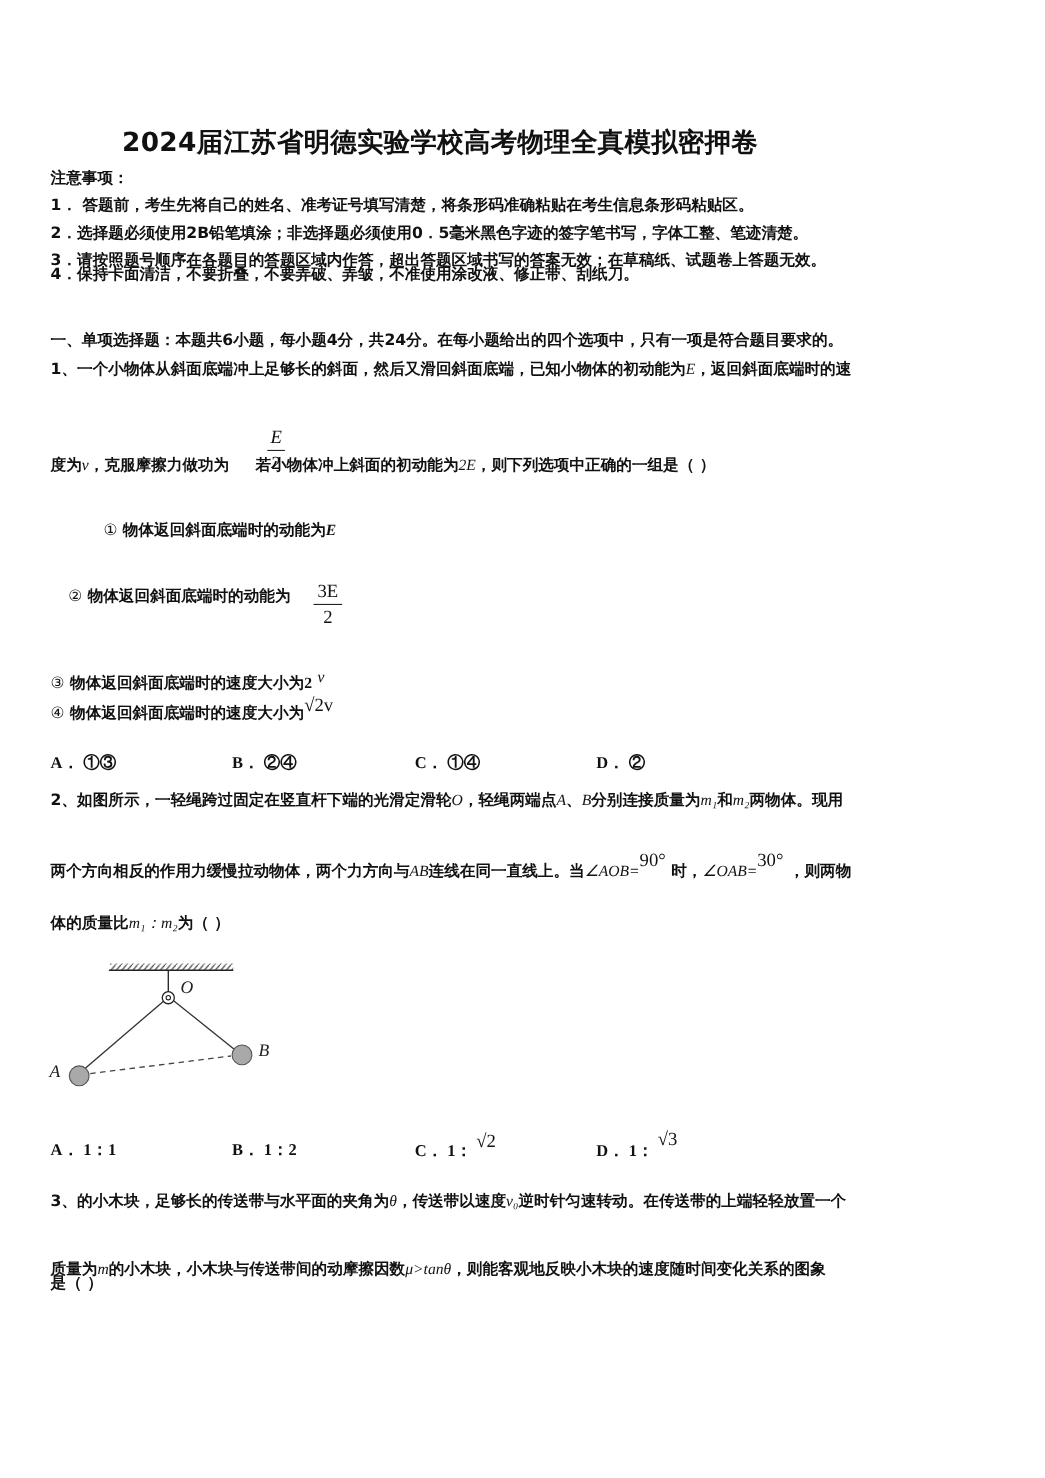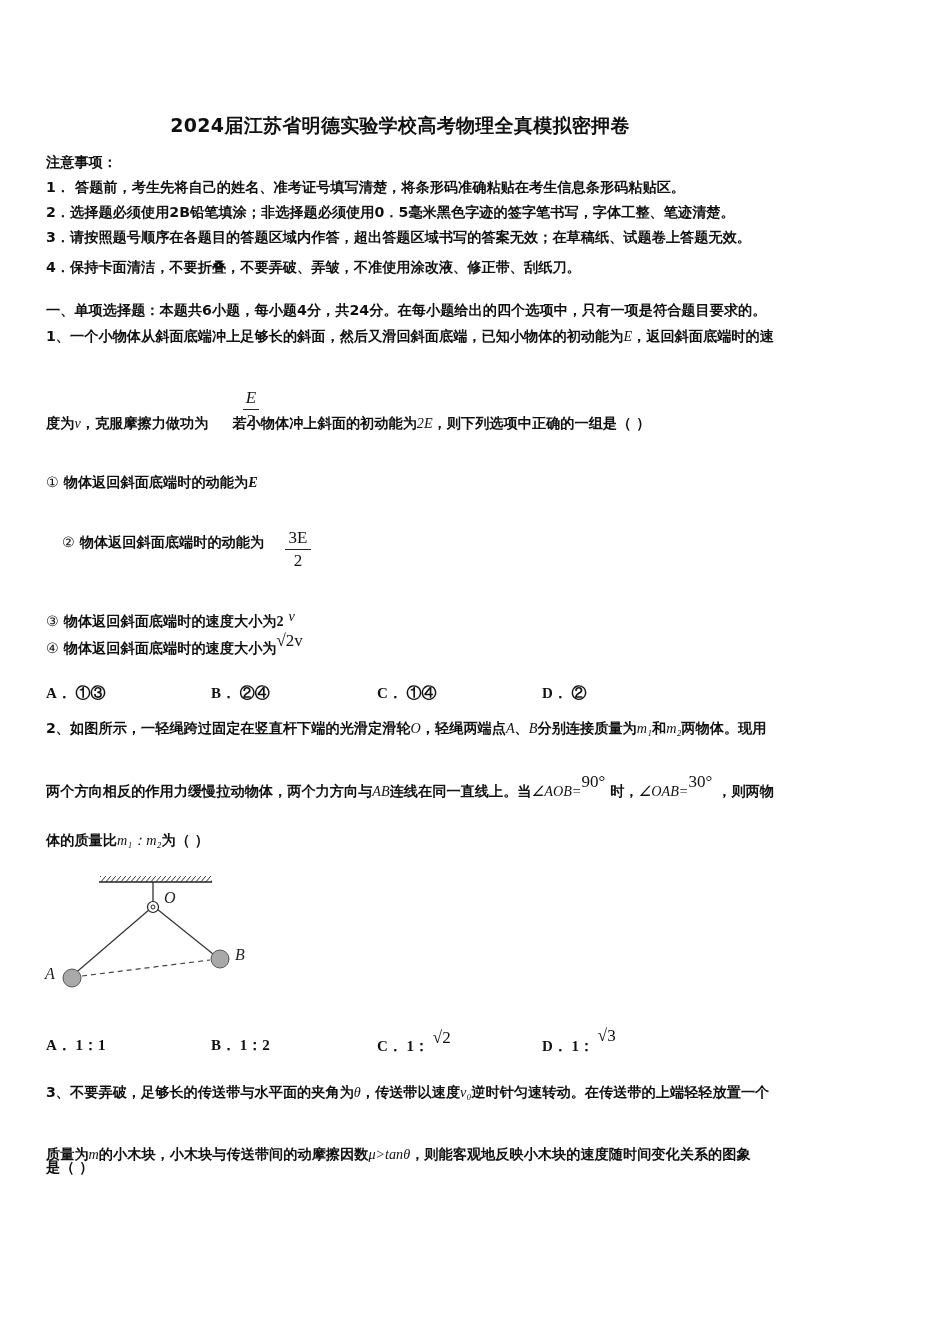--- a/index.html
+++ b/index.html
@@ -1,18 +1,18 @@
 <!DOCTYPE html>
 <html><head>
 <meta charset="utf-8">
 <style>
   html, body { margin: 0; padding: 0; background: #ffffff; }
   body { width: 950px; height: 1344px; position: relative; overflow: hidden; color: #111; font-family: "DejaVu Sans", sans-serif; }
   .abs { position: absolute; white-space: nowrap; }
-  .title { left: 0; width: 800px; top: 113px; text-align: center; font-size: 19px; font-weight: bold; letter-spacing: 0.3px; }
+  .title { left: 0; width: 800px; top: 113px; text-align: center; font-size: 24px; font-weight: bold; letter-spacing: 0.3px; }
   .line { left: 46px; font-size: 14.2px; font-weight: bold; line-height: 20px; }
   .serif-i { font-family: "Liberation Serif", serif; font-style: italic; font-weight: normal; }
   .serif { font-family: "Liberation Serif", serif; font-weight: normal; }
   .serif-b { font-family: "Liberation Serif", serif; font-weight: bold; }
   .frac { position: absolute; font-family: "Liberation Serif", serif; font-size: 17px; font-weight: normal; text-align: center; }
   .frac .num { display: block; line-height: 20px; }
   .frac .bar { display: block; border-top: 1px solid #222; margin: 1px 0; }
   .frac .den { display: block; line-height: 20px; }
   .sup { font-family: "Liberation Serif", serif; font-weight: normal; font-size: 17px; }
   .opt { font-family: "Liberation Serif", serif; font-weight: bold; font-size: 15px; }
@@ -20,38 +20,38 @@
 </style>
 </head>
 <body>
 
 <div class="abs title">2024届江苏省明德实验学校高考物理全真模拟密押卷</div>
 
 <div class="abs line" style="top:152px;">注意事项：</div>
 <div class="abs line" style="top:177px;">1．  答题前，考生先将自己的姓名、准考证号填写清楚，将条形码准确粘贴在考生信息条形码粘贴区。</div>
 <div class="abs line" style="top:202px;">2．选择题必须使用2B铅笔填涂；非选择题必须使用0．5毫米黑色字迹的签字笔书写，字体工整、笔迹清楚。</div>
 <div class="abs line" style="top:227px;">3．请按照题号顺序在各题目的答题区域内作答，超出答题区域书写的答案无效；在草稿纸、试题卷上答题无效。</div>
-<div class="abs line" style="top:257px;">4．保持卡面清洁，不要折叠，不要弄破、弄皱，不准使用涂改液、修正带、刮纸刀。</div>
+<div class="abs line" style="top:240px;">4．保持卡面清洁，不要折叠，不要弄破、弄皱，不准使用涂改液、修正带、刮纸刀。</div>
 
 <div class="abs line" style="top:300px;">一、单项选择题：本题共6小题，每小题4分，共24分。在每小题给出的四个选项中，只有一项是符合题目要求的。</div>
 
 <div class="abs line" style="top:326px;text-align:right;">
   <span>1、</span><span>一个小物体从斜面底端冲上足够长的斜面，然后又滑回斜面底端，已知小物体的初动能为</span><span class="serif-i">E</span><span>，返回斜面底端时的速</span>
 </div>
 
 <div class="abs line" style="top:413px;">
   <span>度为</span><span class="serif-i">v</span><span>，克服摩擦力做功为</span><span style="display:inline-block;width:24px;"></span><span>若小物体冲上斜面的初动能为</span><span class="serif-i">2E</span><span>，则下列选项中正确的一组是（    ）</span>
 </div>
 <div class="frac" style="left:243px; top:388px; width:16px;">
   <span class="num serif-i">E</span>
   <span class="bar"></span>
   <span class="den">2</span>
 </div>
 
-<div class="abs line" style="top:472px;">
+<div class="abs line" style="top:472px;margin-left:48px;">
   <span class="serif">①</span> <span>物体返回斜面底端时的动能为</span><span class="serif-b" style="font-style:italic;">E</span>
 </div>
 
 <div class="abs line" style="top:532px;margin-left:16px;">
   <span class="serif">②</span> <span>物体返回斜面底端时的动能为</span>
 </div>
 <div class="frac" style="left:285px; top:528px; width:26px;">
   <span class="num" style="font-style:normal;">3E</span>
   <span class="bar"></span>
   <span class="den">2</span>
@@ -102,18 +102,18 @@
   <text x="5" y="114" font-family="Liberation Serif, serif" font-style="italic" font-size="16" fill="#222">A</text>
   <text x="195" y="95" font-family="Liberation Serif, serif" font-style="italic" font-size="16" fill="#222">B</text>
 </svg>
 
 <div class="abs opt" style="left:46px; top:1036px;"><span>A．</span> <span>1：1</span></div>
 <div class="abs opt" style="left:211px; top:1036px;"><span>B．</span> <span>1：2</span></div>
 <div class="abs opt" style="left:377px; top:1036px;"><span>C．</span> <span>1：</span> <span class="sup" style="position:relative;top:-8px;font-weight:normal;">√2</span></div>
 <div class="abs opt" style="left:542px; top:1036px;"><span>D．</span> <span>1：</span> <span class="sup" style="position:relative;top:-10px;font-weight:normal;">√3</span></div>
 
 <div class="abs line" style="top:1082px;">
-  <span>3、</span><span>不要弄破，足够长的传送带与水平面的夹角为</span><span class="serif-i">θ</span><span>，传送带以速度</span><span class="serif-i">v₀</span><span>逆时针匀速转动。在传送带的上端轻轻放置一个</span>
+  <span>3、</span><span>的小木块，足够长的传送带与水平面的夹角为</span><span class="serif-i">θ</span><span>，传送带以速度</span><span class="serif-i">v₀</span><span>逆时针匀速转动。在传送带的上端轻轻放置一个</span>
 </div>
 <div class="abs line" style="top:1120px;margin-top:24px;">
   <span>质量为</span><span class="serif-i">m</span><span>的小木块，小木块与传送带间的动摩擦因数</span><span class="serif-i">μ&gt;tanθ</span><span>，则能客观地反映小木块的速度随时间变化关系的图象</span>
 </div>
 <div class="abs line" style="top:1157px;">是（ ）</div>
 
 </body></html>

